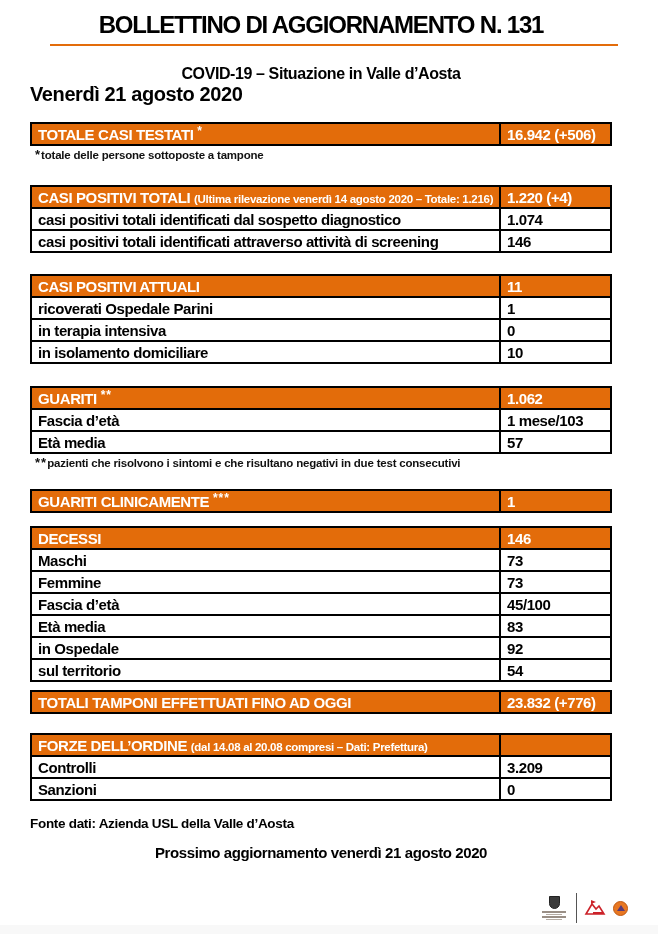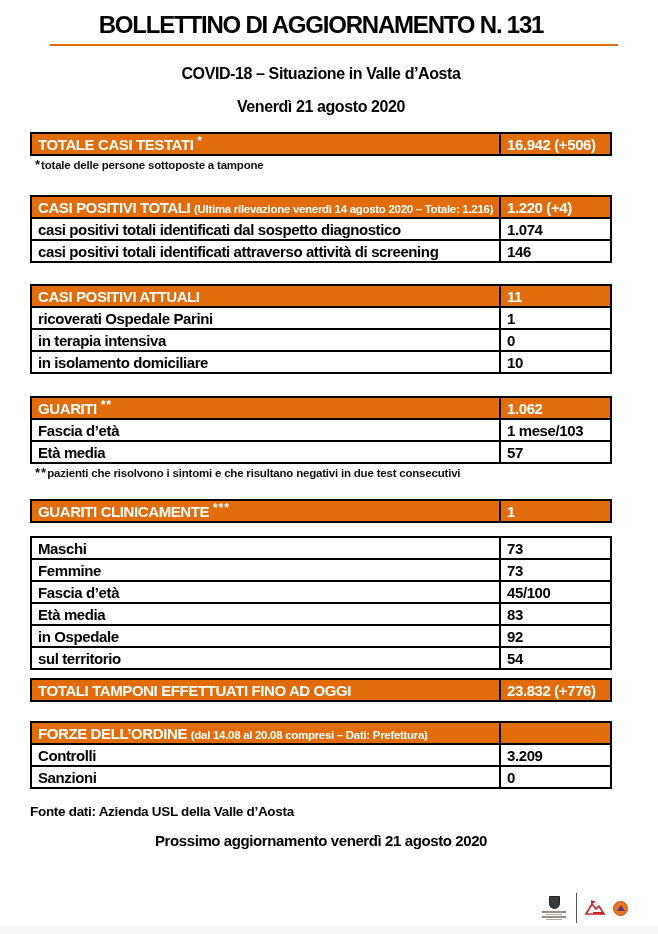--- a/index.html
+++ b/index.html
@@ -23,22 +23,22 @@
   .title-rule {
     border-top:2px solid #E36C0A;
     margin:6px -6px 0 20px;
     height:0;
   }
   .doc-subtitle {
     text-align:center; font-size:16px; font-weight:bold;
     letter-spacing:-0.4px; margin-top:19px;
   }
   .doc-date {
-    text-align:center; font-size:16px; font-weight:bold;
-    letter-spacing:-0.4px; margin-top:15px;
+    font-size:20px; font-weight:bold;
+    letter-spacing:-0.4px; 
   }
 
   table.sec {
     width:582px;
     border-collapse:collapse;
     table-layout:fixed;
   }
   table.sec td {
     border:2px solid #000;
     padding:1px 6px;
@@ -123,21 +123,21 @@
   }
 </style>
 </head>
 <body>
 
 <div class="content">
 
   <div class="doc-title">BOLLETTINO DI AGGIORNAMENTO N. 131</div>
   <div class="title-rule"></div>
 
-  <div class="doc-subtitle">COVID-18 – Situazione in Valle d’Aosta</div>
+  <div class="doc-subtitle">COVID-19 – Situazione in Valle d’Aosta</div>
   <div class="doc-date">Venerdì 21 agosto 2020</div>
 
   <table class="sec mt-testati">
     <tbody>
         <tr class="hdr">
       <td><span>TOTALE CASI TESTATI</span> <span class="star">*</span></td>
       <td class="val">16.942 (+506)</td>
     </tr>
   </tbody>
     </table>
@@ -207,20 +207,24 @@
     <tbody>
         <tr class="hdr">
       <td><span>GUARITI CLINICAMENTE</span> <span class="star">***</span></td>
       <td class="val">1</td>
     </tr>
   </tbody>
     </table>
 
   <table class="sec mt-decessi">
     <tbody>
+        <tr class="hdr">
+      <td>DECESSI</td>
+      <td class="val">146</td>
+    </tr>
     <tr>
       <td>Maschi</td>
       <td class="val">73</td>
     </tr>
     <tr>
       <td>Femmine</td>
       <td class="val">73</td>
     </tr>
     <tr>
       <td>Fascia d’età</td>

